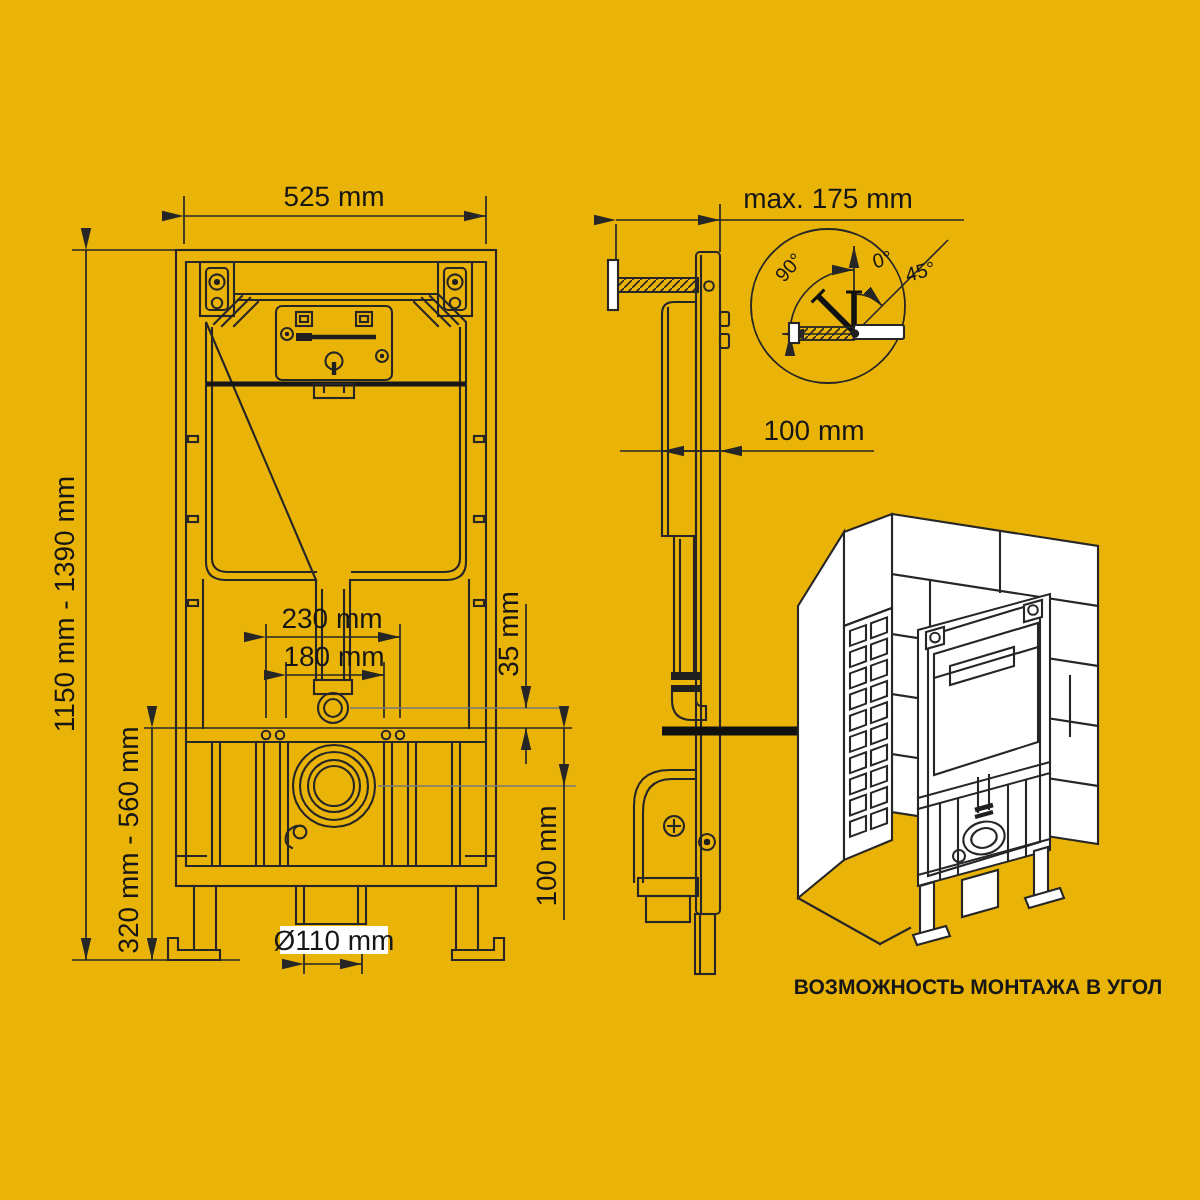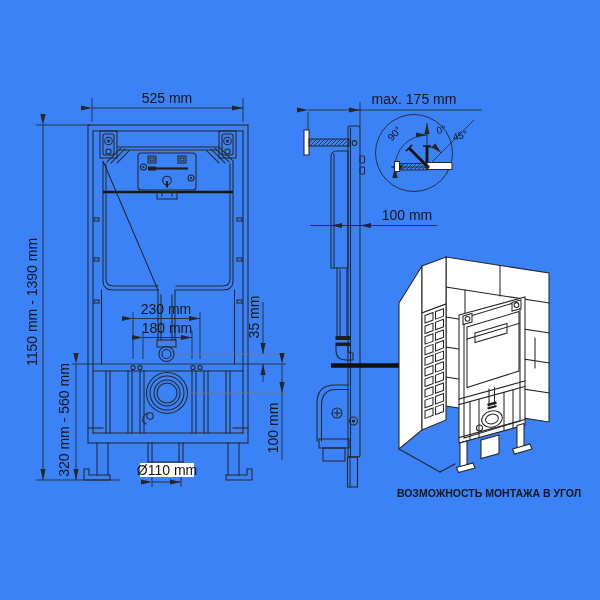--- a/index.html
+++ b/index.html
@@ -1,16 +1,16 @@
 <!DOCTYPE html>
 <html><head>
 <meta charset="utf-8">
 <style>
   html,body{margin:0;padding:0;background:#ffffff;}
-  #canvas{position:relative;width:600px;height:600px;background:#3b82f6;overflow:hidden;
+  #canvas{position:relative;width:600px;height:600px;background:#eab308;overflow:hidden;
           font-family:"Liberation Sans",sans-serif;text-align:right;}
   svg{display:block;}
   .s    {stroke:#262626;stroke-width:1.05;fill:none;stroke-linecap:square;}
   .sw   {stroke:#262626;stroke-width:1.05;fill:#ffffff;}
   .dim  {stroke:#262626;stroke-width:0.85;fill:none;}
   .thin {stroke:#7a7a7a;stroke-width:0.7;fill:none;}
   .boldline{stroke:#111111;stroke-width:4.5;fill:none;}
   .seam {stroke:#161616;stroke-width:2.6;fill:none;}
   .fillk{fill:#1f1f1f;stroke:none;}
   .dim-label{font-family:"Liberation Sans",sans-serif;font-size:14px;fill:#161616;}

